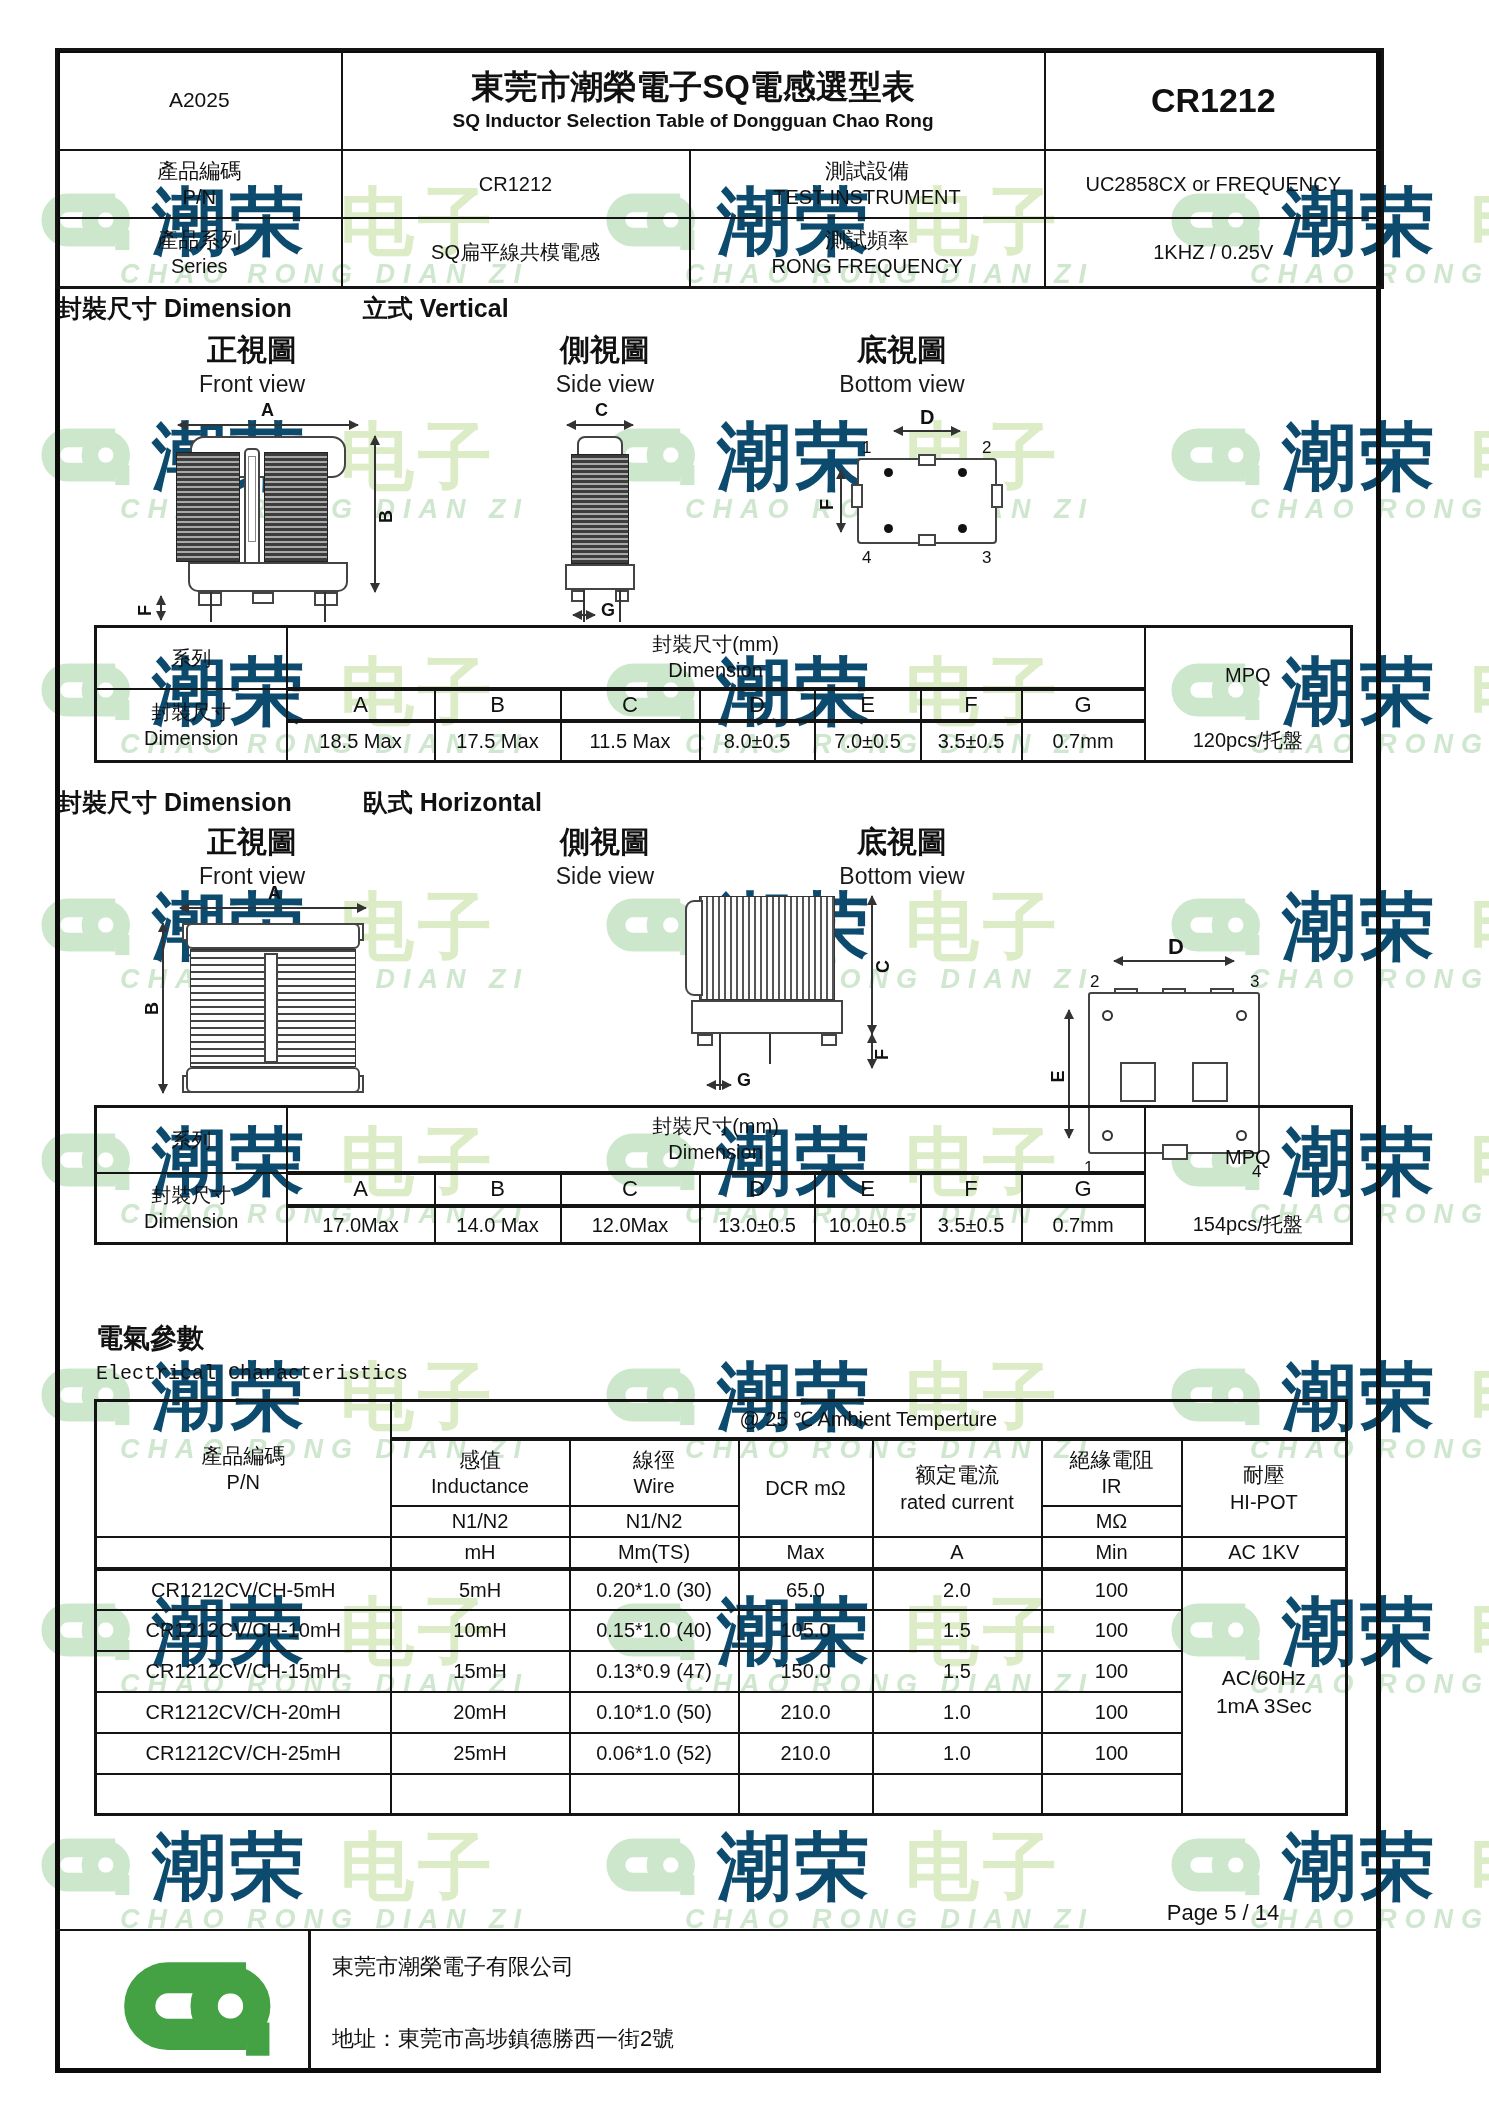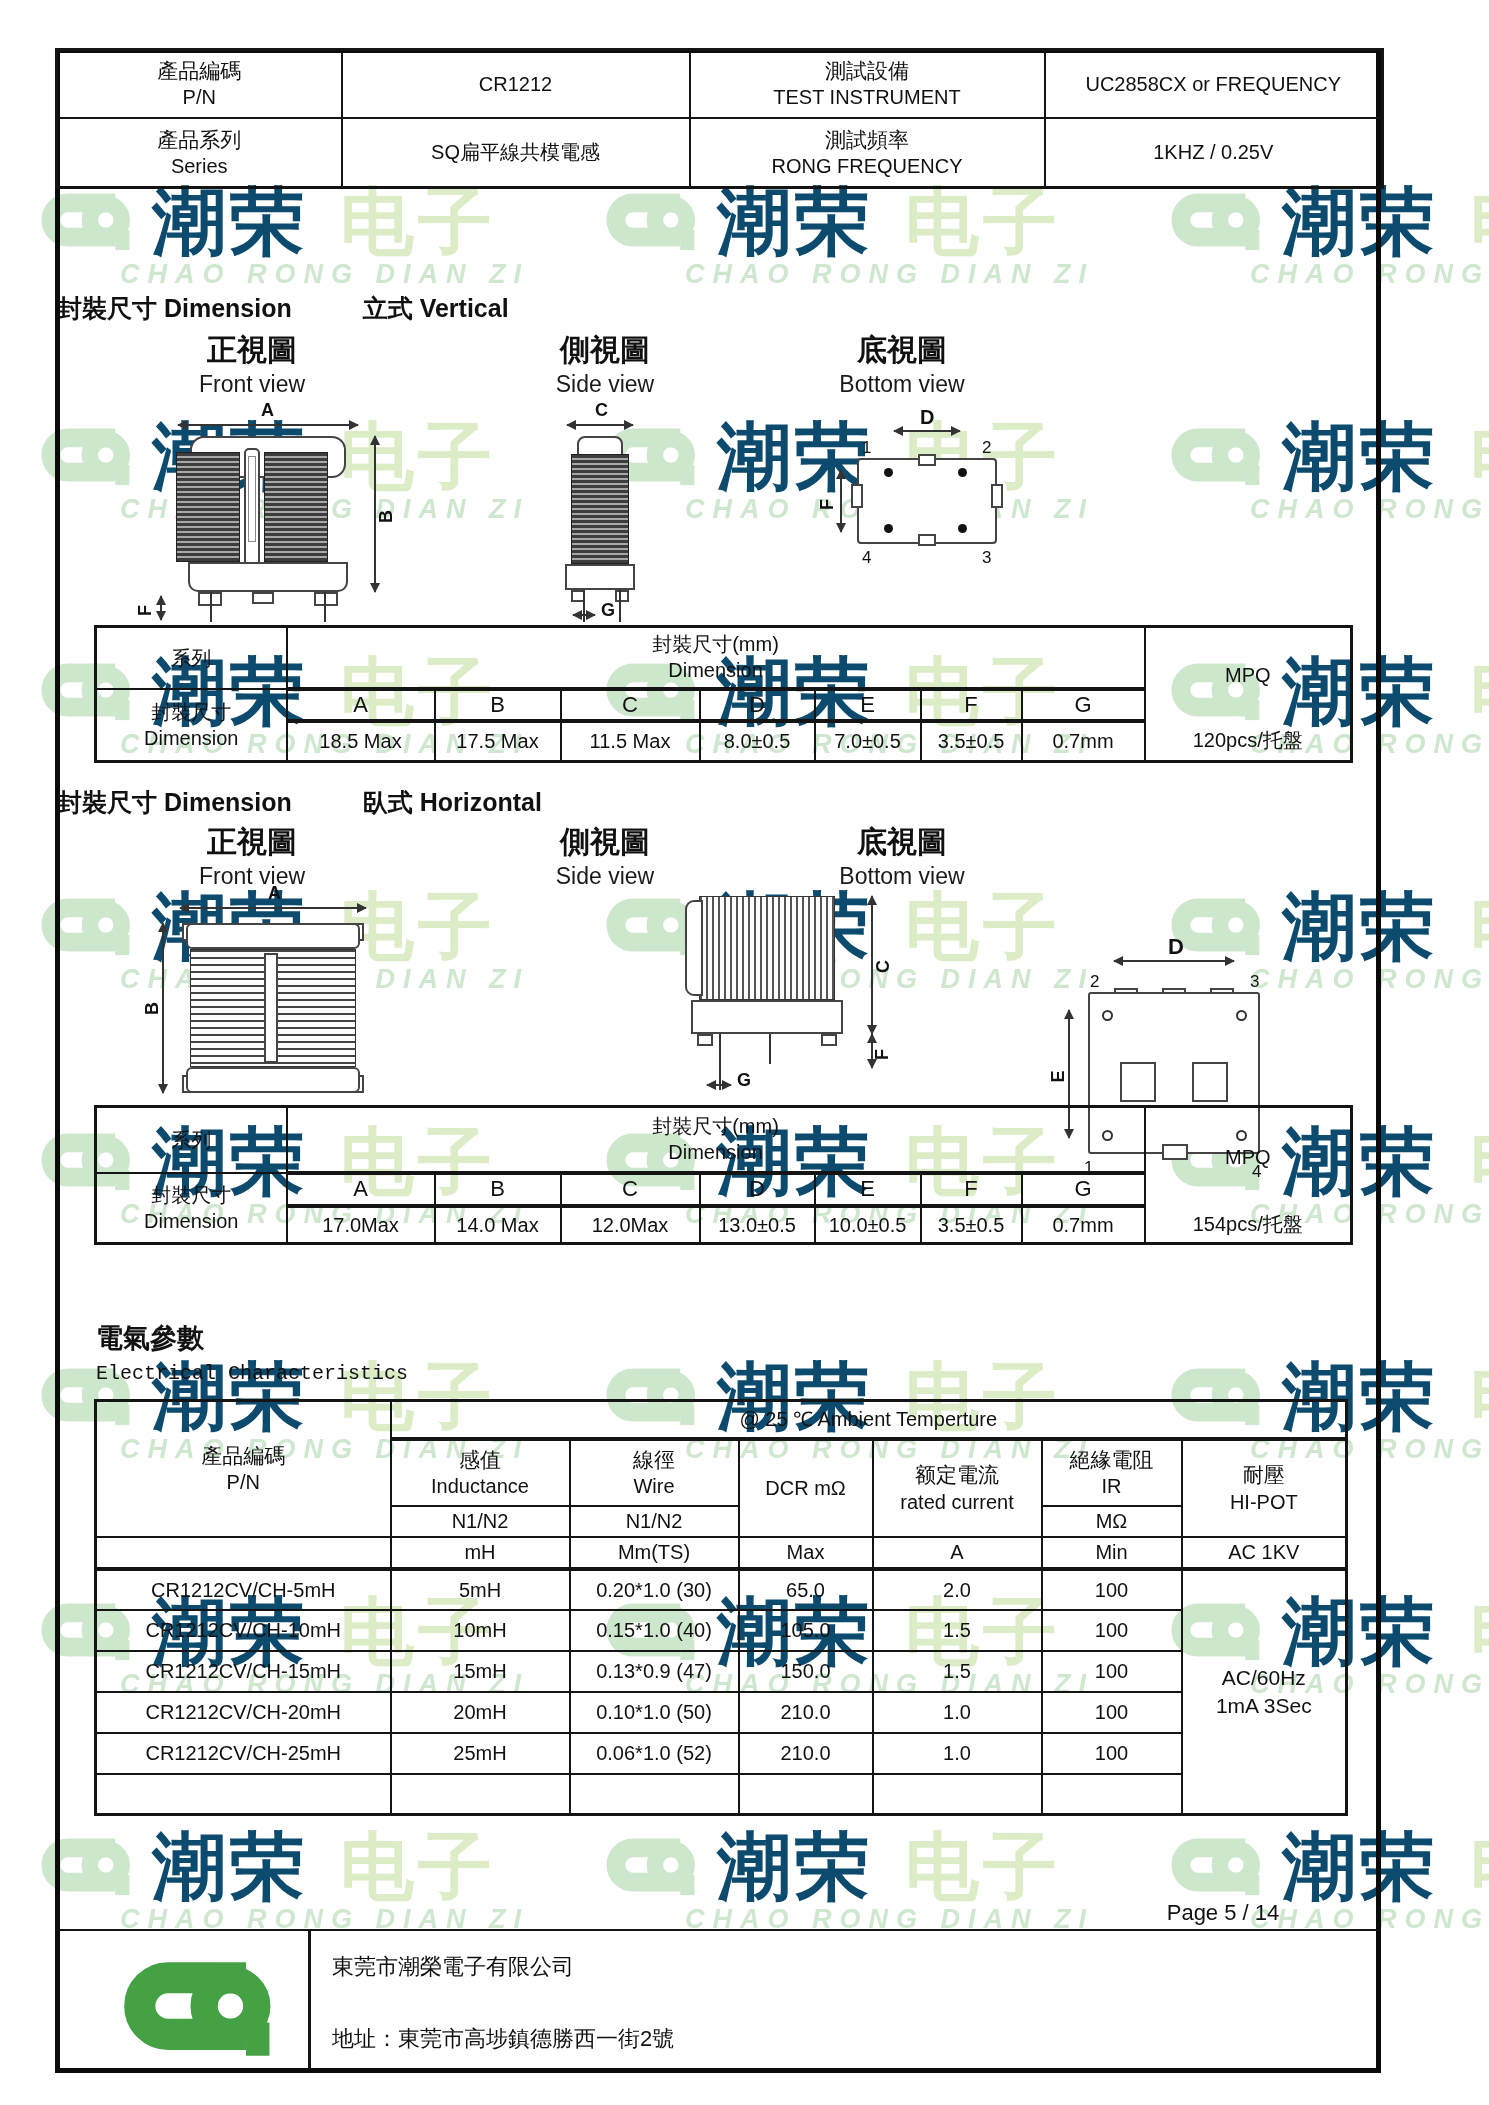--- a/index.html
+++ b/index.html
@@ -326,20 +326,28 @@
     <div class="border-box"></div>
 
     <table class="tbl header-tbl" style="left:55px;top:48px;width:1326px">
       <colgroup>
           <col style="width:285px">
           <col style="width:348px">
           <col style="width:355px">
           <col style="width:338px">
         </colgroup>
       <tbody>
+          <tr style="height:100px">
+        <td class="doc-code">A2025</td>
+        <td colspan="2">
+          <div class="t-zh">東莞市潮榮電子SQ電感選型表</div>
+          <div class="t-en">SQ Inductor Selection Table of Dongguan Chao Rong</div>
+        </td>
+        <td class="model">CR1212</td>
+      </tr>
       <tr style="height:68px">
         <td>
           <div class="lbl-zh">產品編碼</div>
           <div class="lbl-en">P/N</div>
         </td>
         <td class="val">CR1212</td>
         <td>
           <div class="lbl-zh">測試設備</div>
           <div class="lbl-en">TEST INSTRUMENT</div>
         </td>

